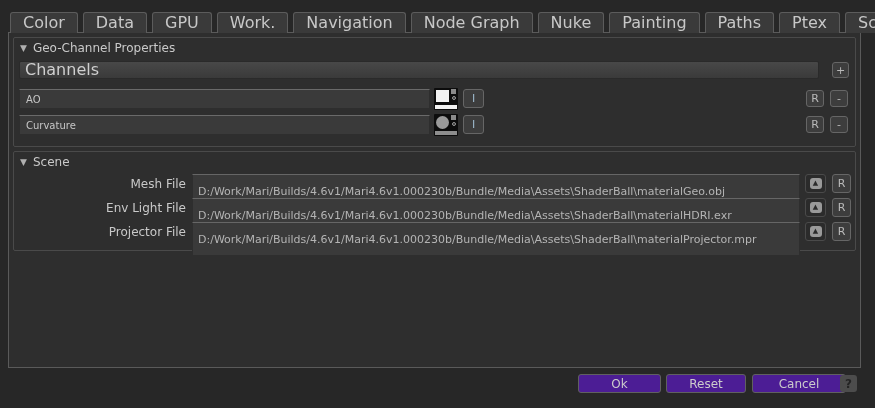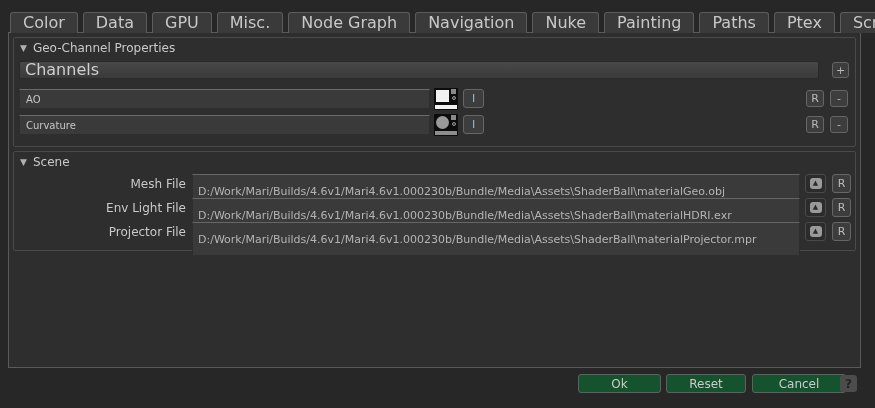--- a/index.html
+++ b/index.html
@@ -67,42 +67,42 @@
   .f-input {
     position:absolute; left:178px; right:55px; top:0; height:19px;
     background:#3a3a3a; border:1px solid #2e2e2e; border-top:1px solid #666;
     color:#b4b4b4; font-size:11px; padding:16px 5px; font-family:inherit; outline:none;
   }
   .load-btn { right:29px; top:0; width:21px; height:19px; background:#2b2b2b; border-color:#4a4a4a; }
   .up-ico { width:12px; height:11px; background:#9a9a9a; border-radius:3px; display:flex; align-items:center; justify-content:center; }
   .up-arrow { font-size:7px; color:#2b2b2b; line-height:1; }
   .f-rbtn { right:4px; top:0; width:19px; height:19px; }
   
-  .foot-btn { height:19px; top:374px; font-size:12px; color:#cccccc; background:#14532d; border:1px solid #606060; }
+  .foot-btn { height:19px; top:374px; font-size:12px; color:#cccccc; background:#4c1d95; border:1px solid #606060; }
   #btn-ok { left:578px; width:83px; }
   #btn-reset { left:666px; width:80px; }
   #btn-cancel { left:752px; width:94px; }
   .help {
     position:absolute; left:840px; top:375px; width:17px; height:17px;
     background:#4c4c4c; border-radius:3px; color:#242424; font-weight:bold;
     font-size:12px; display:flex; align-items:center; justify-content:center;
   }
 </style>
 </head>
 <body>
 
 <div id="canvas">
 
   <div class="tabbar">
     <div class="tab">Color</div>
     <div class="tab">Data</div>
     <div class="tab">GPU</div>
-    <div class="tab">Misc.</div>
+    <div class="tab">Work.</div>
+    <div class="tab">Navigation</div>
     <div class="tab">Node Graph</div>
-    <div class="tab">Navigation</div>
     <div class="tab">Nuke</div>
     <div class="tab">Painting</div>
     <div class="tab">Paths</div>
     <div class="tab">Ptex</div>
     <div class="tab">Scripts</div>
     <div class="tab active">Thumbnail</div>
   </div>
 
   <div class="pane">
 

